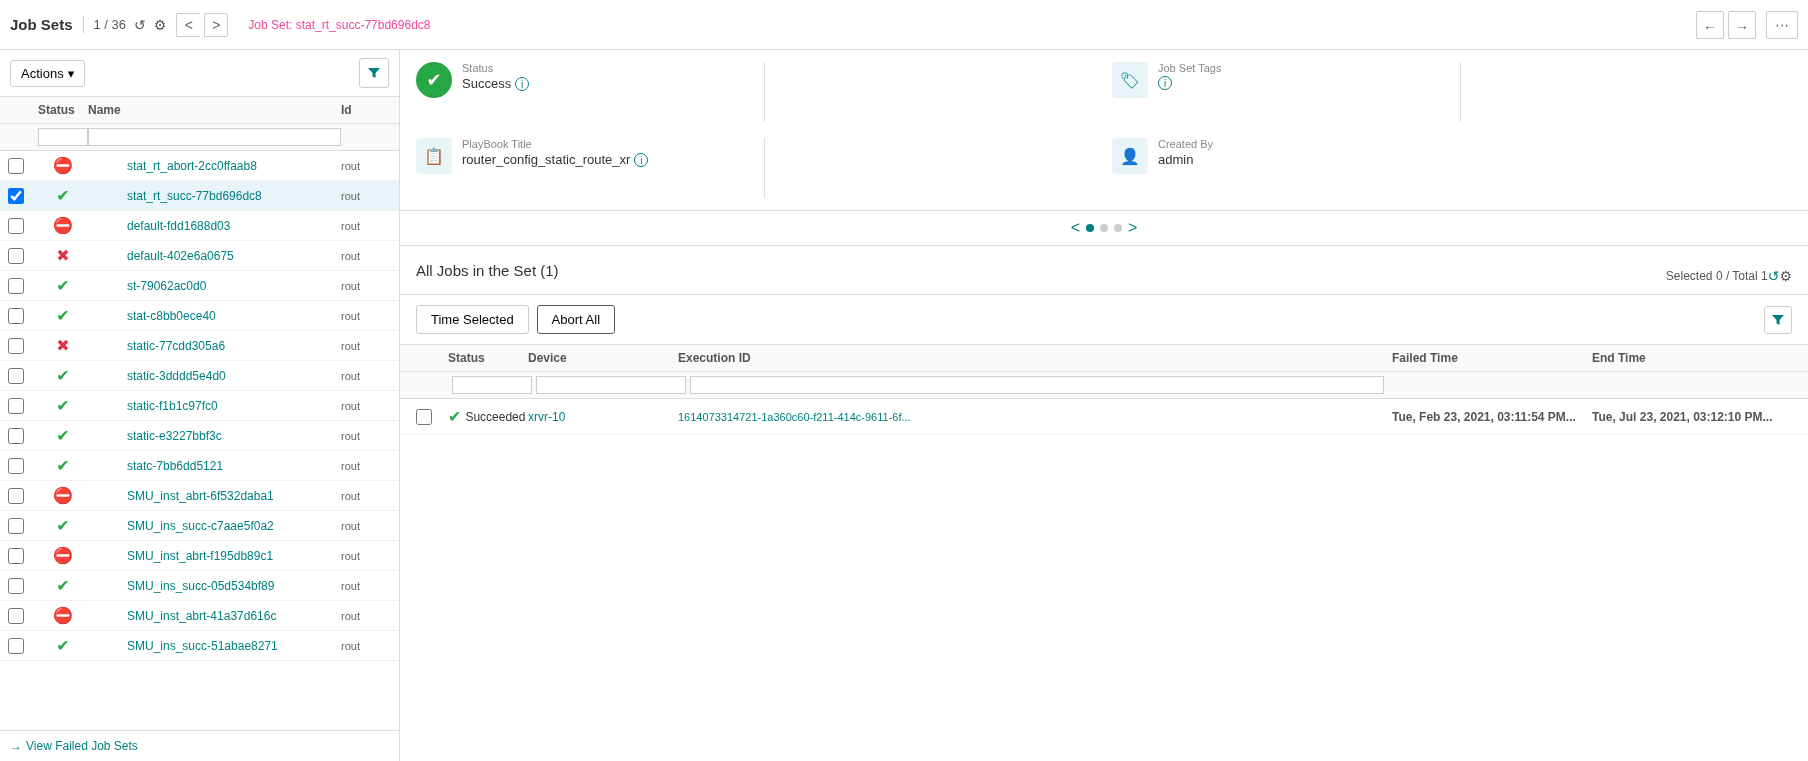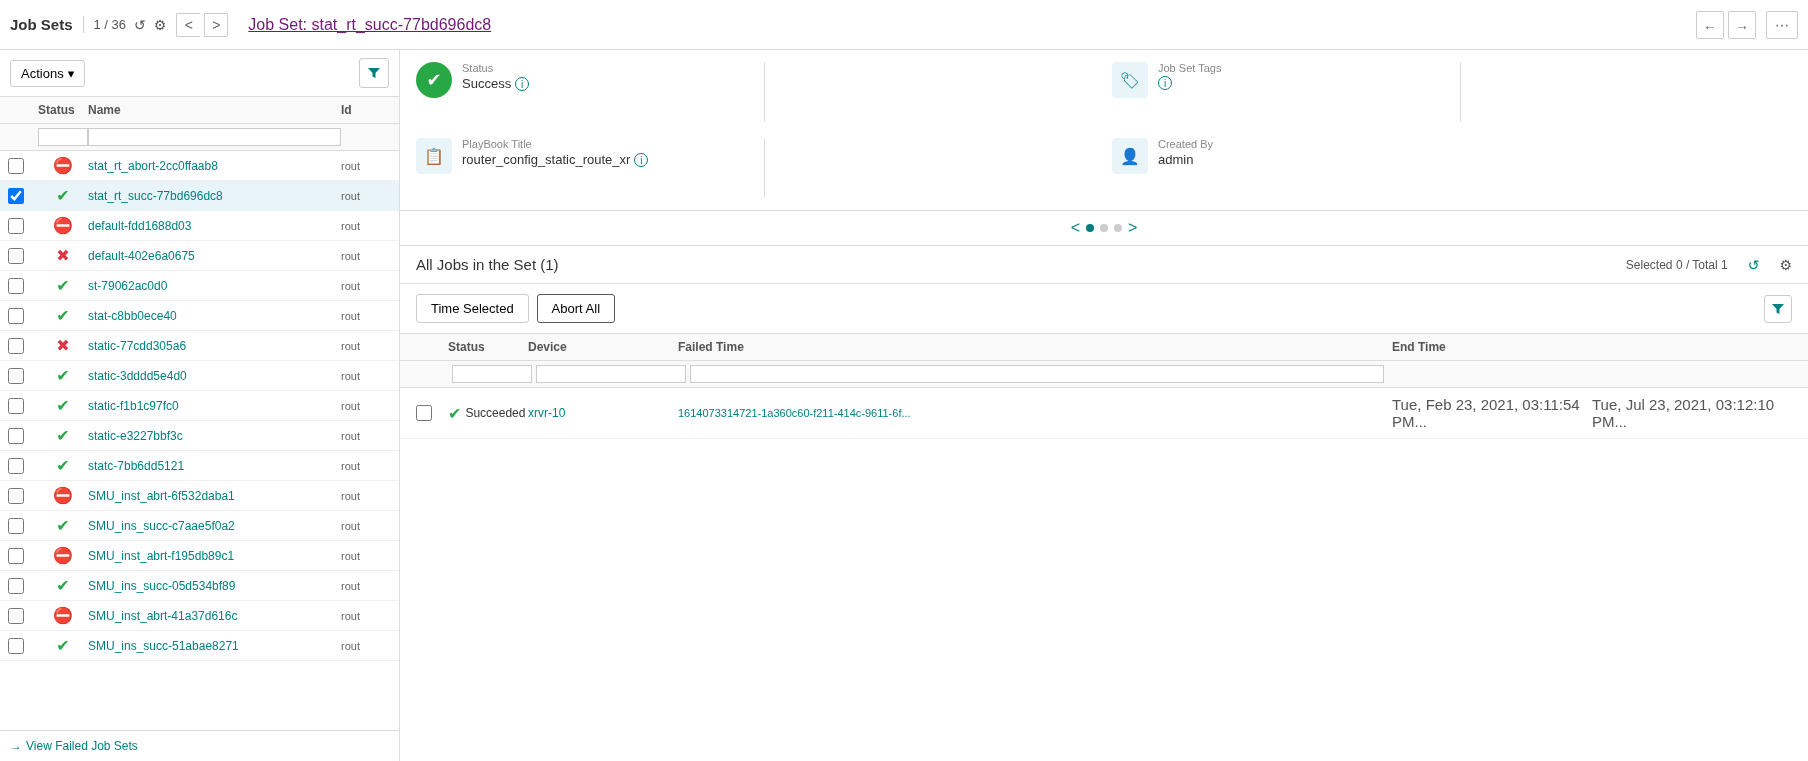--- a/index.html
+++ b/index.html
@@ -117,21 +117,21 @@
       border-bottom: 1px solid #f0f0f0;
       align-items: center;
       cursor: pointer;
     }
     .left-row.selected { background: #e8f4f8; }
     .row-checkbox { width: 16px; height: 16px; }
     .status-icon { display: flex; align-items: center; justify-content: center; }
     .icon-success { color: #28a745; font-size: 16px; }
     .icon-abort { color: #ff6600; font-size: 16px; }
     .icon-error { color: #dc3545; font-size: 16px; }
-    .row-name { color: #008080; font-size: 12px; cursor: pointer; white-space: nowrap; overflow: hidden; text-overflow: ellipsis; }
+    .row-name { color: #008080; font-size: 12px; cursor: pointer; white-space: nowrap; overflow: hidden; text-overflow: ellipsis; margin-left: 39px; }
     .row-id { font-size: 11px; color: #666; white-space: nowrap; overflow: hidden; text-overflow: ellipsis; }
     .view-failed {
       padding: 8px 10px;
       border-top: 1px solid #ddd;
       font-size: 12px;
       color: #008080;
       cursor: pointer;
       display: flex; align-items: center; gap: 4px;
     }
 
@@ -216,21 +216,21 @@
       align-items: center;
       padding: 10px 16px;
       border-bottom: 1px solid #ddd;
     }
     .jobs-title {
       font-size: 15px;
       font-weight: 500;
       flex: 1;
     }
     .jobs-actions-right {
-      display: flex; align-items: center; gap: 20px;
+      display: flex; align-items: center; gap: 0; margin-top: 12px;
     }
     .selected-total { font-size: 12px; color: #555; }
     .refresh-btn { cursor: pointer; color: #008080; font-size: 14px; }
     .settings-btn { cursor: pointer; color: #555; font-size: 14px; }
 
     .jobs-buttons {
       display: flex;
       gap: 8px;
       padding: 10px 16px;
       border-bottom: 1px solid #ddd;
@@ -296,21 +296,21 @@
     .jobs-table-row {
       display: grid;
       grid-template-columns: 32px 80px 150px 1fr 200px 200px;
       padding: 8px 16px;
       border-bottom: 1px solid #f0f0f0;
       align-items: center;
     }
     .job-status { display: flex; align-items: center; gap: 4px; font-size: 12px; }
     .job-link { color: #008080; font-size: 12px; cursor: pointer; }
     .job-exec-link { color: #008080; font-size: 11px; cursor: pointer; white-space: nowrap; overflow: hidden; text-overflow: ellipsis; }
-    .job-time { font-size: 15px; color: #555; }
+    .job-time { font-size: 12px; color: #555; font-weight: bold; }
 
     .info-tooltip { 
       display: inline-flex; align-items: center; justify-content: center;
       width: 14px; height: 14px; border-radius: 50%;
       border: 1px solid #008080; color: #008080; font-size: 10px; cursor: pointer;
     }
 
     .divider-vert {
       width: 1px;
       background: #ddd;
@@ -326,21 +326,21 @@
   <div class="top-header-pagination">
     <span>1 / 36</span>
     <span style="cursor:pointer;font-size:14px;color:#555;">↺</span>
     <span style="cursor:pointer;font-size:14px;color:#555;">⚙</span>
   </div>
   <div class="nav-arrows">
     <button class="nav-btn">&lt;</button>
     <button class="nav-btn">&gt;</button>
   </div>
 
-  <span style="font-size:16px;font-weight:500;color:#701a75;padding-left:10px;flex:1;text-decoration:underline;">Job Set: stat_rt_succ-77bd696dc8</span>
+  <span style="font-size:12px;font-weight:500;color:#ec4899;padding-left:10px;flex:1;">Job Set: stat_rt_succ-77bd696dc8</span>
   <div class="right-nav-btns">
     <button class="right-nav-btn">←</button>
     <button class="right-nav-btn">→</button>
   </div>
   <button class="more-btn">⋯</button>
 </div>
 
 <div class="main-layout">
 
   <div class="left-panel">
@@ -603,20 +603,21 @@
             <path d="M1 2h12l-4.5 5v5l-3-1.5V7L1 2z"></path>
           </svg>
         </button>
       </div>
 
       <div class="jobs-table">
         <div class="jobs-table-header">
           <div></div>
           <div>Status</div>
           <div>Device</div>
+          <div>Execution ID</div>
           <div>Failed Time</div>
           <div>End Time</div>
         </div>
         <div class="jobs-table-filter">
           <div></div>
           <div><input class="jobs-filter-input" type="text" style=""></div>
           <div><input class="jobs-filter-input" type="text" style=""></div>
           <div><input class="jobs-filter-input" type="text" style=""></div>
           <div></div>
           <div></div>

